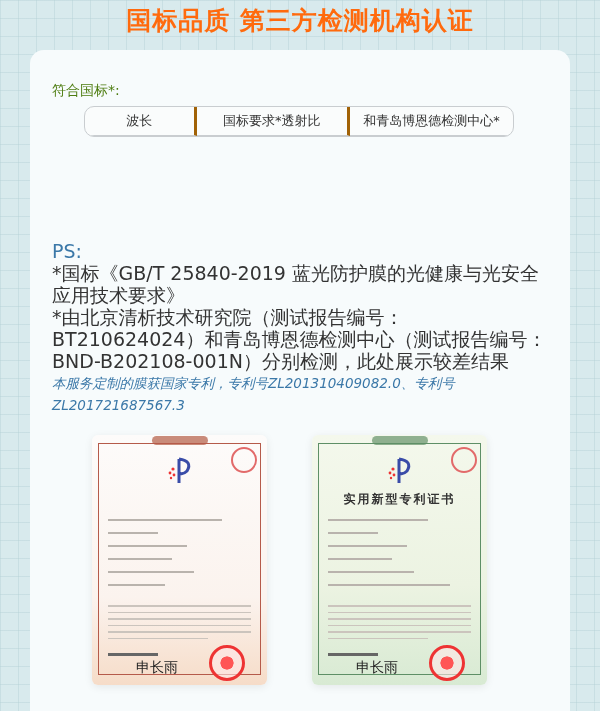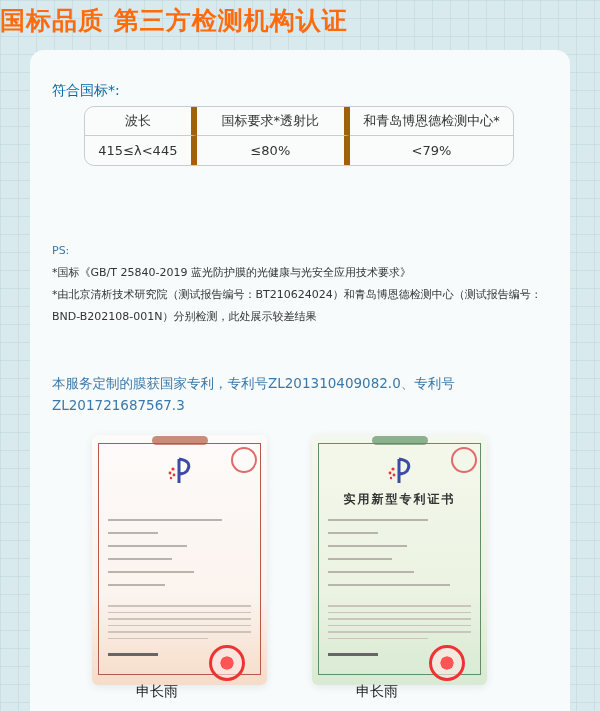--- a/index.html
+++ b/index.html
@@ -8,54 +8,54 @@
     font-family: "DejaVu Sans", "Liberation Sans", sans-serif;
     background-color: #d8eaed;
     background-image:
       linear-gradient(rgba(180,210,215,0.45) 1px, transparent 1px),
       linear-gradient(90deg, rgba(180,210,215,0.45) 1px, transparent 1px);
     background-size: 18px 18px;
     position: relative;
   }
   .page-title {
     position: absolute; top: 0; left: 0; width: 600px;
-    text-align: left; font-size: 25px; font-weight: bold;
+    text-align: center; font-size: 25px; font-weight: bold;
     color: #ff6a0d; letter-spacing: 1px; line-height: 34px; top: 4px;
   }
   .card {
     position: absolute; left: 30px; top: 50px; width: 540px; height: 680px;
     background: #f7fbfc; border-radius: 14px;
   }
   .section-label {
     position: absolute; left: 22px; top: 32px;
-    font-size: 14px; color: #0369a1;
+    font-size: 14px; color: #4d7c0f;
   }
   .spec-table {
     position: absolute; left: 54px; top: 56px; width: 430px;
     border: 1px solid #c9cdd0; border-radius: 10px; overflow: hidden;
     border-collapse: separate; border-spacing: 0; background: #fafcfc;
   }
   .spec-table td, .spec-table th {
     font-weight: normal; font-size: 13px; color: #333;
     text-align: center; height: 27px; border-bottom: 1px solid #c9cdd0;
-    border-right: 6px solid #a16207;
+    border-right: 3px solid #a16207;
   }
   .spec-table th { height: 29px; }
   .spec-table tr td:last-child, .spec-table tr th:last-child { border-right: none; }
   .spec-table tr:last-child td { border-bottom: none; height: 29px; }
   .col1 { width: 112px; } .col2 { width: 154px; } .col3 { width: 164px; }
   .bold { font-weight: bold !important; }
   .ps-block {
     position: absolute; left: 22px; top: 190px; width: 500px;
-    font-size: 11px; color: #333; line-height: 22px;
+    font-size: 19px; color: #333; line-height: 22px;
   }
   .ps-title { color: #3b78a8; }
   .patent-note {
     position: absolute; left: 22px; top: 322px; width: 470px;
-    font-size: 13.5px; color: #3b78a8; line-height: 22px;
+    font-size: 13.5px; color: #3b78a8; line-height: 22px; font-style: italic;
   }
   .cert {
     position: absolute; top: 385px; width: 175px; height: 250px;
     border-radius: 6px;
   }
   .cert-red {
     left: 62px;
     background: linear-gradient(180deg, #fdfbfa 0%, #fbf3ee 65%, #f6dcc8 100%);
     box-shadow: 0 2px 8px rgba(0,0,0,0.08);
   }
@@ -85,46 +85,41 @@
   .cert-title {
     position: absolute; left: 0; width: 100%; top: 56px; text-align: center;
     font-family: "DejaVu Serif", serif; font-size: 12px; font-weight: bold; color: #333;
     letter-spacing: 2px;
   }
   .cert-lines { position: absolute; left: 16px; right: 16px; top: 84px; }
   .cert-line { height: 2px; background: #b9b3ad; margin-bottom: 11px; }
   .cert-para { position: absolute; left: 16px; right: 16px; top: 170px; }
   .cert-para .cert-line { height: 1.5px; margin-bottom: 5px; background: #cbc4bd; }
   .cert-barcode { position: absolute; left: 16px; top: 218px; width: 50px; height: 3px; background: #666; }
-  .cert-sign { position: absolute; left: 44px; top: 224px; font-family: "DejaVu Serif", serif; font-size: 14px; color: #222; margin-top: 24px; }
+  .cert-sign { position: absolute; left: 44px; top: 224px; font-family: "DejaVu Serif", serif; font-size: 14px; color: #222; }
   .cert-seal {
     position: absolute; right: 22px; top: 210px; width: 36px; height: 36px;
     border: 3px solid #e33; border-radius: 50%;
     background: radial-gradient(circle, #f55 0 30%, rgba(255,230,230,0.6) 32%);
   }
 </style>
 </head>
 <body>
 
 <h1 class="page-title">国标品质 第三方检测机构认证</h1>
 
 <div class="card">
   <div class="section-label">符合国标*:</div>
 
   <table class="spec-table">
     <tbody>
         <tr>
       <th class="col1">波长</th>
       <th class="col2">国标要求*透射比</th>
       <th class="col3">和青岛博恩德检测中心*</th>
-    </tr>
-    <tr>
-      <td>415≤λ&lt;445</td>
-      <td>≤80%</td>
-      <td>&lt;79%</td>
     </tr>
   </tbody>
     </table>
 
   <div class="ps-block">
     <div class="ps-title">PS:</div>
     <div>*国标《GB/T 25840-2019 蓝光防护膜的光健康与光安全应用技术要求》</div>
     <div>*由北京清析技术研究院（测试报告编号：BT210624024）和青岛博恩德检测中心（测试报告编号：BND-B202108-001N）分别检测，此处展示较差结果</div>
   </div>
 

